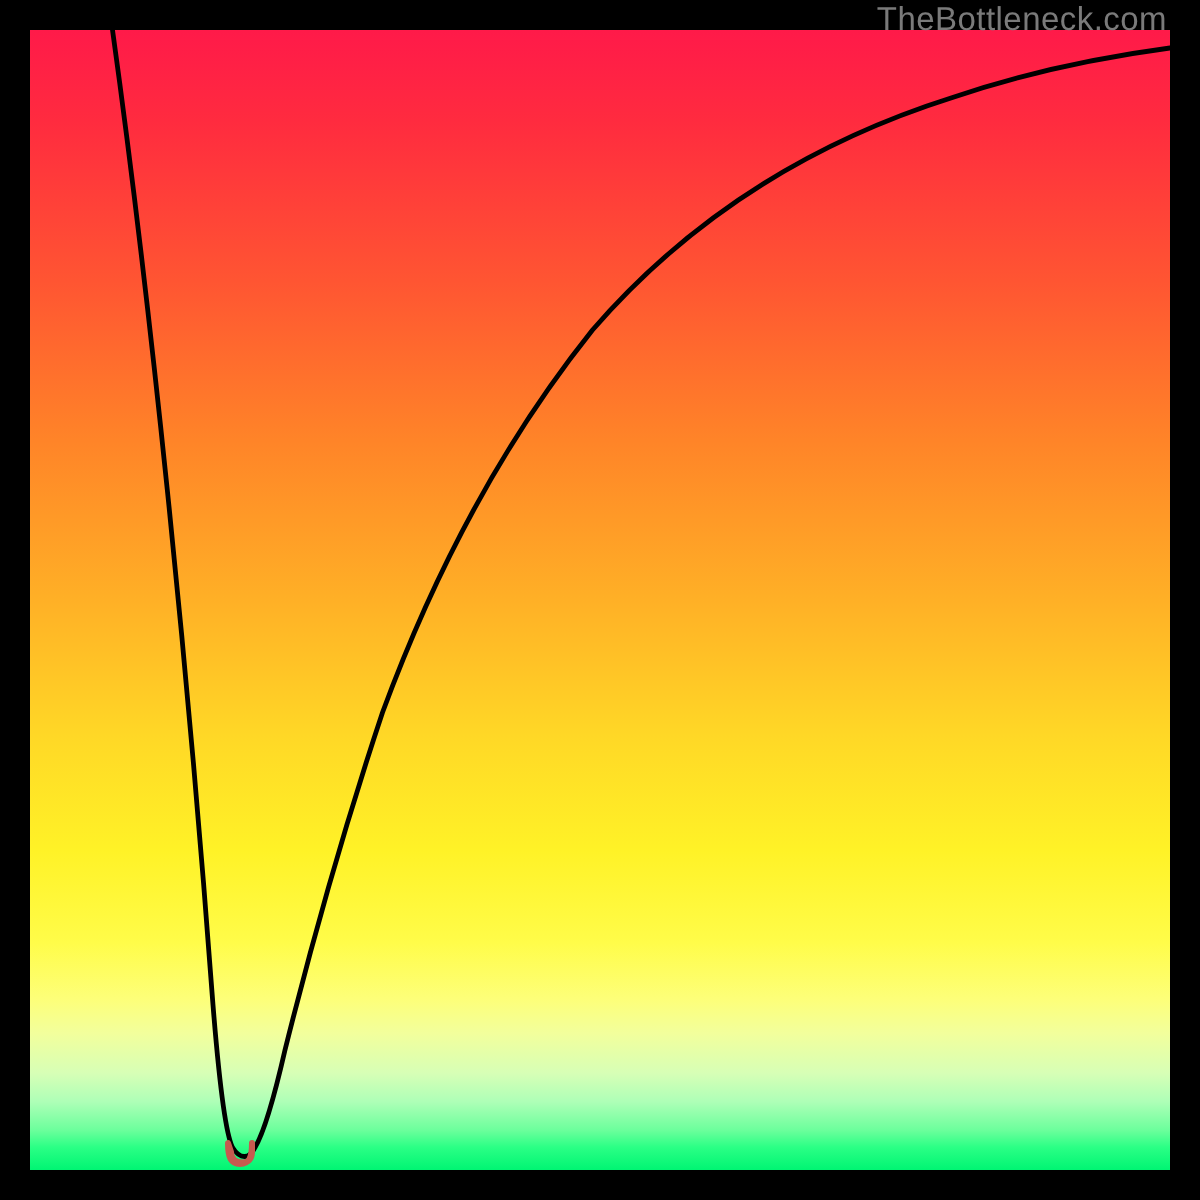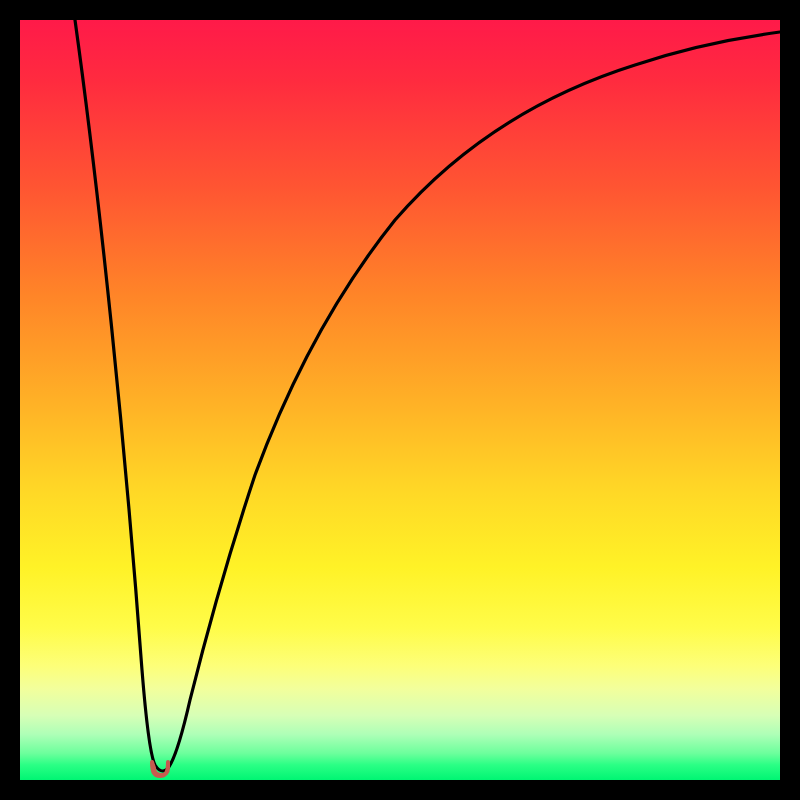--- a/index.html
+++ b/index.html
@@ -78,13 +78,14 @@
                C 665 28, 715 18, 760 12" stroke="#000" stroke-width="3.2" fill="none" stroke-linecap="round" stroke-linejoin="round"></path>
       <path d="M 132 742
                C 132 752, 134 756, 140 756
                C 146 756, 148 752, 148 742
                L 148 748
                C 148 753, 145 755, 142 755
                C 137 755, 134 753, 134 748 Z" fill="#c65a4f" stroke="#c65a4f" stroke-width="4" stroke-linejoin="round" stroke-linecap="round"></path>
     </svg>
   </div>
 
+  <div class="watermark">TheBottleneck.com</div>
 </div>
 
 </body></html>

